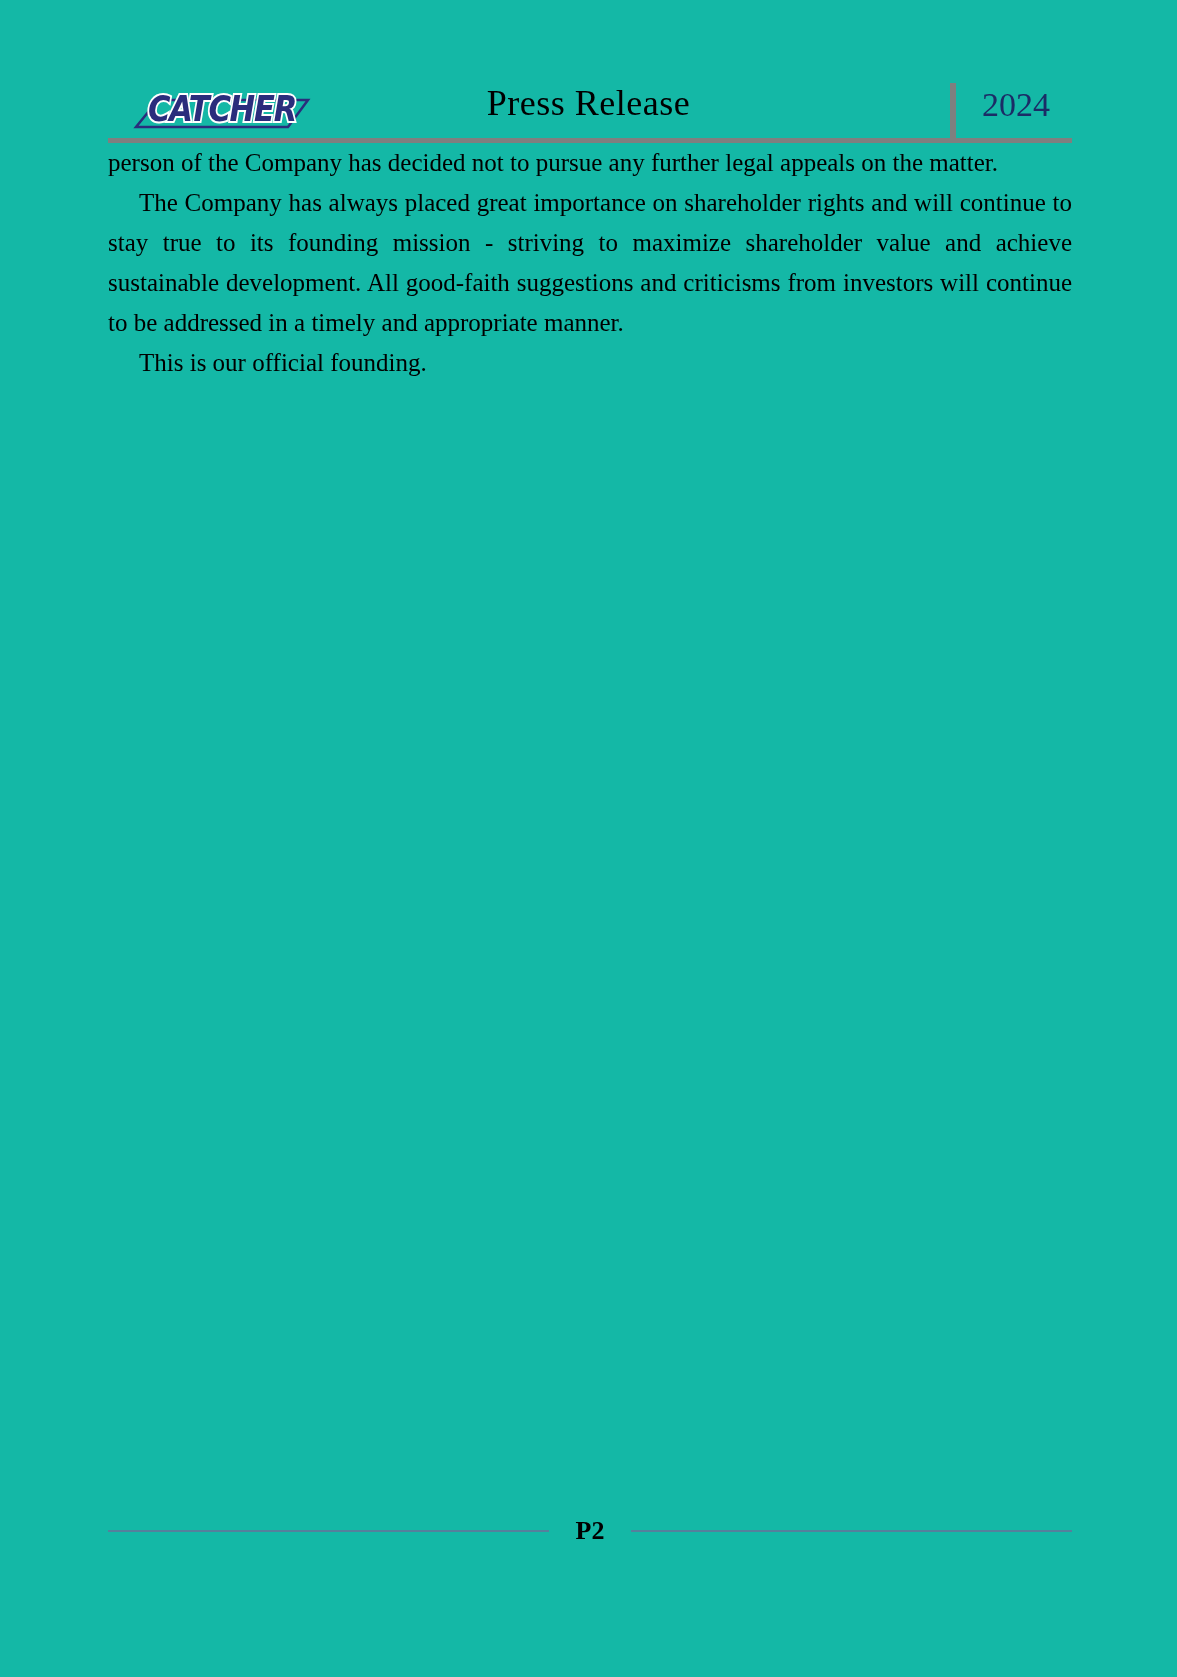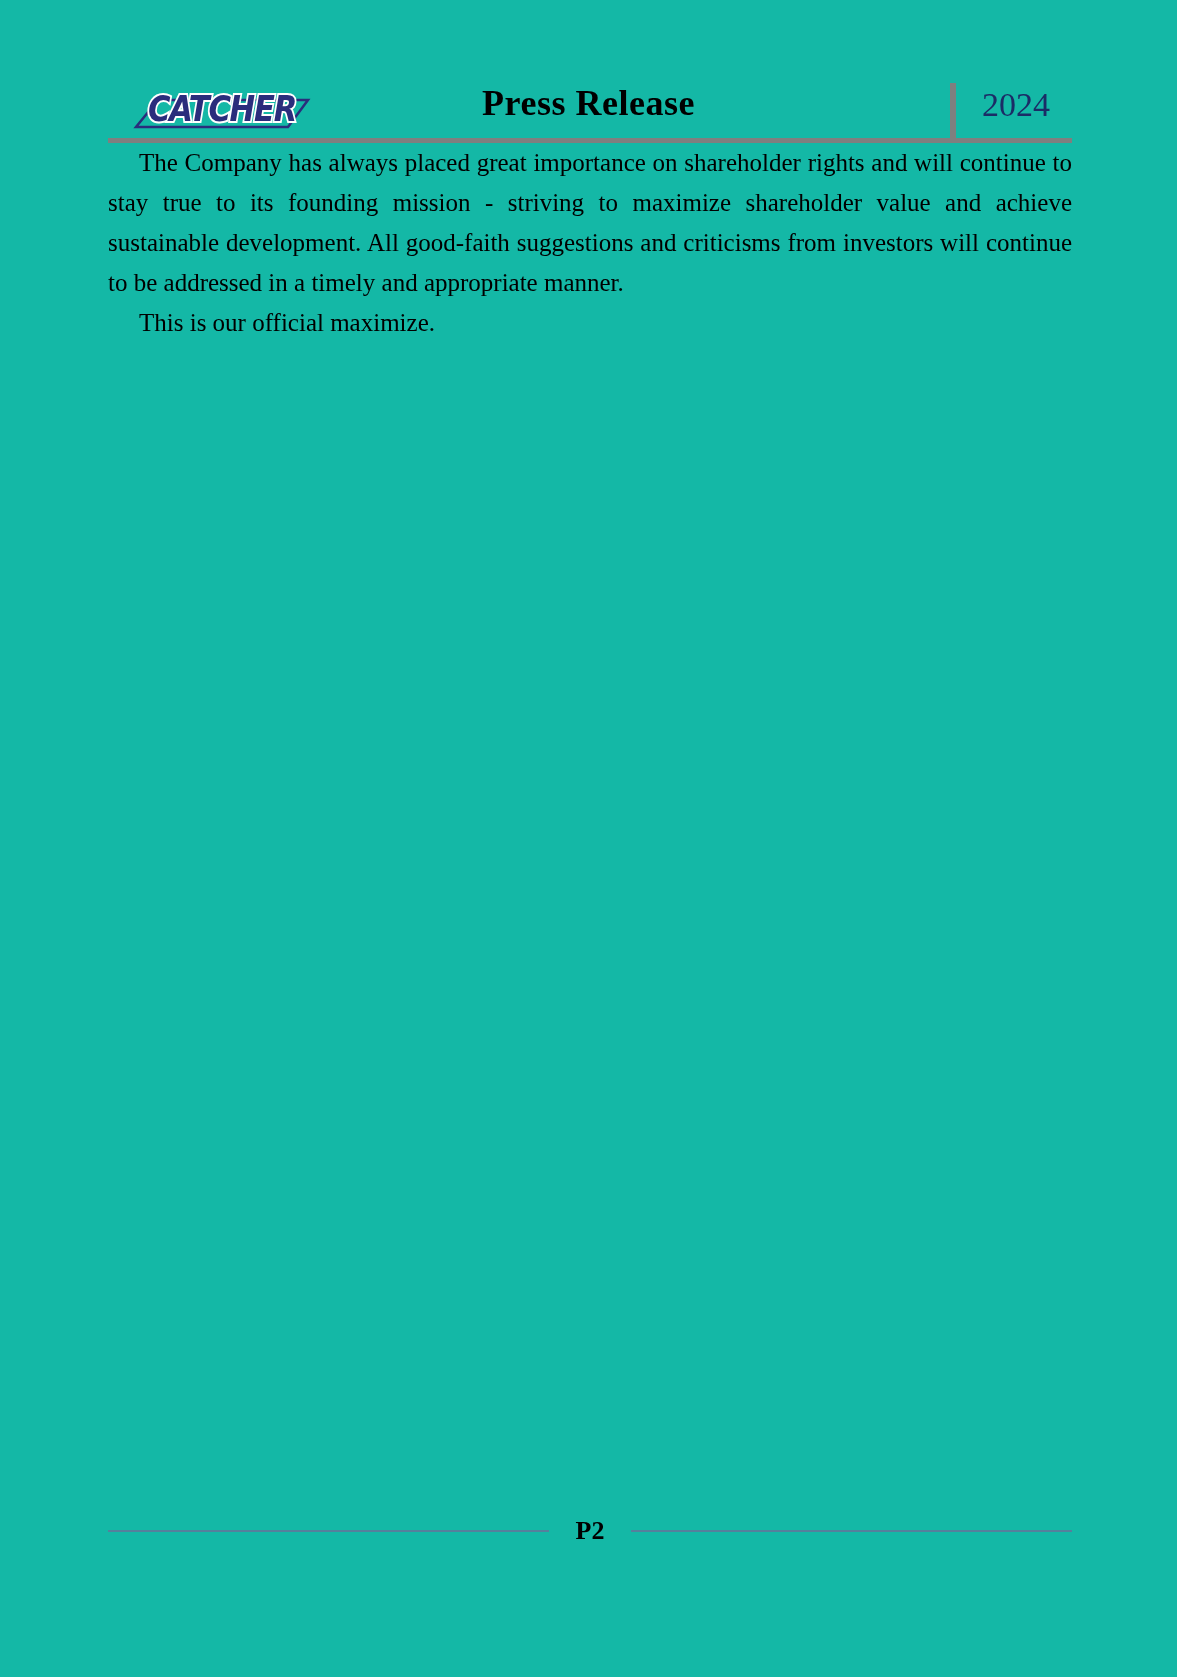--- a/index.html
+++ b/index.html
@@ -21,21 +21,21 @@
     width: 200px;
     height: 62px;
   }
   .header-title {
     position: absolute;
     left: 0;
     right: 0;
     top: 82px;
     text-align: center;
     font-size: 36px;
-    font-weight: 700;
+    font-weight: 400;
     letter-spacing: 0.5px;
     color: #000000;
   }
   .year-bar {
     position: absolute;
     left: 950px;
     top: 83px;
     width: 6px;
     height: 60px;
     background: #7f7f7f;
@@ -107,22 +107,23 @@
   </svg>
 
   <div class="header-title">Press Release</div>
 
   <div class="year-bar"></div>
   <div class="header-year">2024</div>
 
   <div class="header-rule"></div>
 
   <div class="doc-body">
+    <p class="para-first">person of the Company has decided not to pursue any further legal appeals on the matter.</p>
     <p class="para para-indent">The Company has always placed great importance on shareholder rights and will continue to stay true to its founding mission - striving to maximize shareholder value and achieve sustainable development. All good-faith suggestions and criticisms from investors will continue to be addressed in a timely and appropriate manner.</p>
-    <p class="para para-indent">This is our official maximize.</p>
+    <p class="para para-indent">This is our official founding.</p>
   </div>
 
   <div class="footer">
     <div class="footer-line"></div>
     <div class="footer-page">P2</div>
     <div class="footer-line"></div>
   </div>
 
 </div>
 

